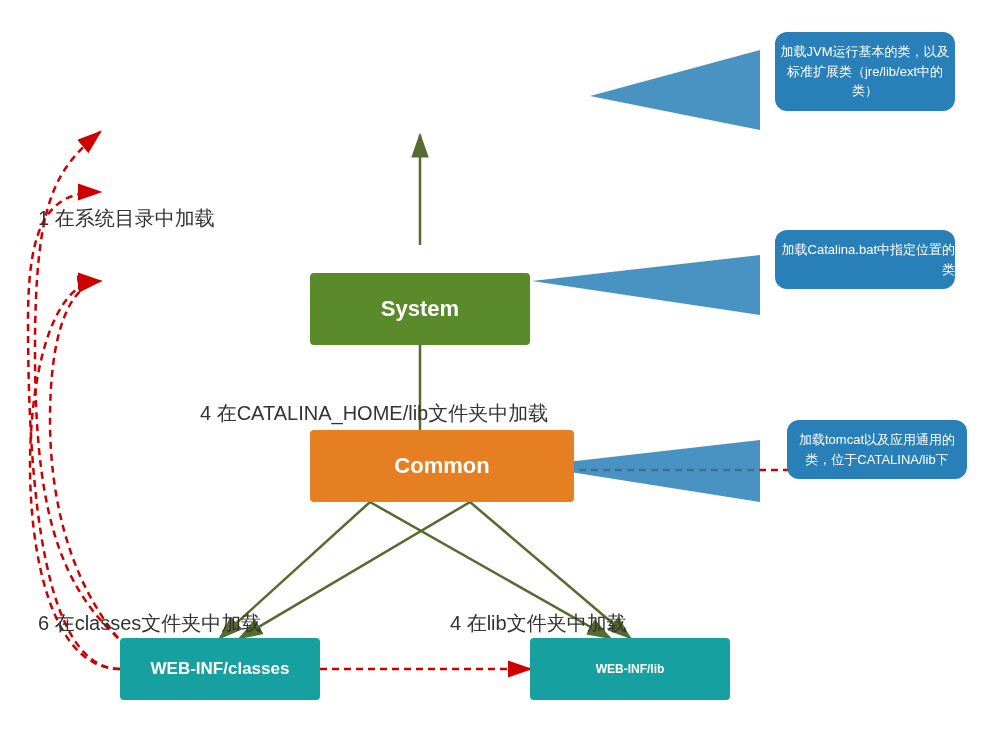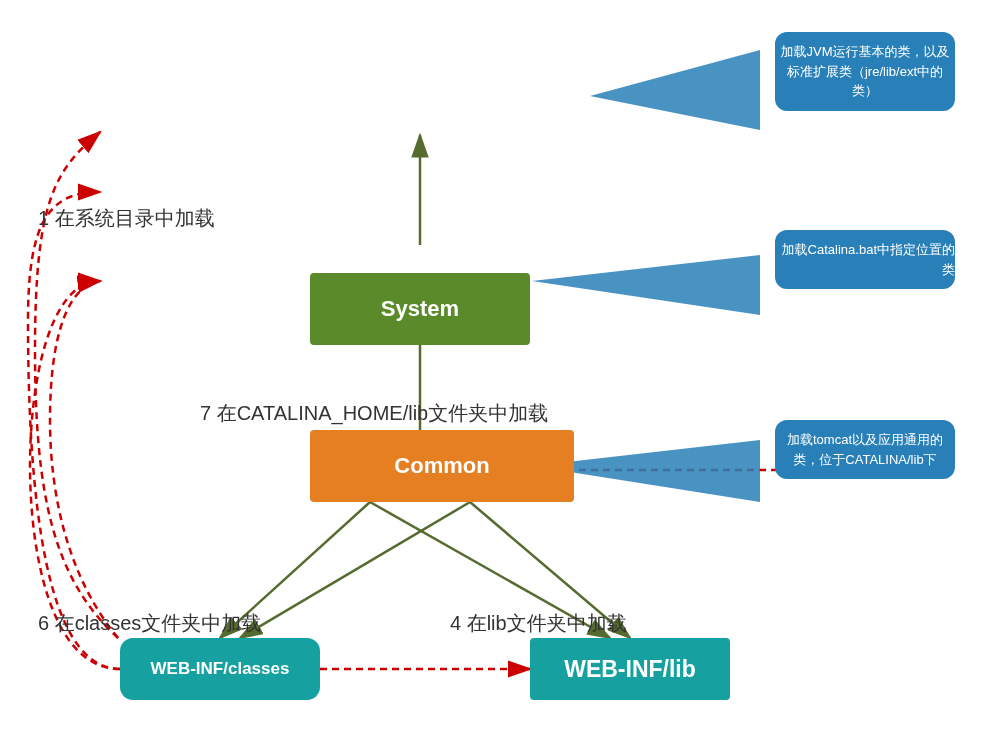--- a/index.html
+++ b/index.html
@@ -54,21 +54,20 @@
       left: 310px;
       top: 430px;
     }
 
     .box-webinf-classes {
       background-color: #16a0a0;
       width: 200px;
       height: 62px;
       left: 120px;
       top: 638px;
-      border-radius: 13px;
     }
 
     .box-webinf-lib {
       background-color: #16a0a0;
       width: 200px;
       height: 62px;
       left: 530px;
       top: 638px;
     }
 
@@ -90,21 +89,21 @@
       top: 32px;
     }
 
     .tooltip-system {
       right: 28px;
       top: 230px;
       text-align: right;
     }
 
     .tooltip-common {
-      right: 28px;
+      right: 16px;
       top: 420px;
     }
 
     
     .label {
       position: absolute;
       font-size: 20px;
       color: #333;
     }
 
@@ -194,41 +193,41 @@
 
   <div class="box box-common">
     <span>Common</span>
   </div>
 
   <div class="box box-webinf-classes">
     <span style="font-size:17px;">WEB-INF/classes</span>
   </div>
 
   <div class="box box-webinf-lib">
-    <span style="font-size:23px;">WEB-INF/lib</span>
+    <span style="font-size:12px;">WEB-INF/lib</span>
   </div>
 
   <div class="tooltip-bubble tooltip-bootstrap">
     <span>加载JVM运行基本的类，以及标准扩展类（jre/lib/ext中的类）</span>
   </div>
 
   <div class="tooltip-bubble tooltip-system">
     <span>加载Catalina.bat中指定位置的类</span>
   </div>
 
   <div class="tooltip-bubble tooltip-common">
     <span>加载tomcat以及应用通用的类，位于CATALINA/lib下</span>
   </div>
 
   <div class="label label-1">
     <span>1 在系统目录中加载</span>
   </div>
 
   <div class="label label-4">
-    <span>7 在CATALINA_HOME/lib文件夹中加载</span>
+    <span>4 在CATALINA_HOME/lib文件夹中加载</span>
   </div>
 
   <div class="label label-2">
     <span>6 在classes文件夹中加载</span>
   </div>
 
   <div class="label label-3">
     <span>4 在lib文件夹中加载</span>
   </div>
 

